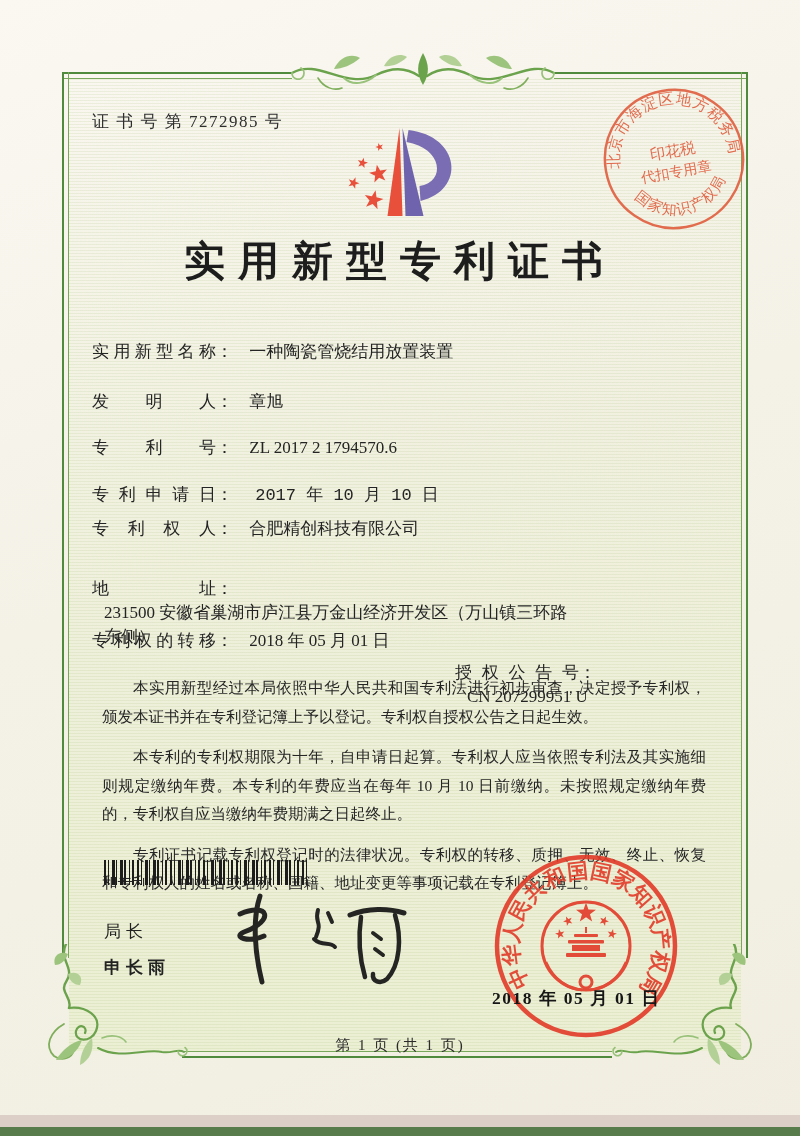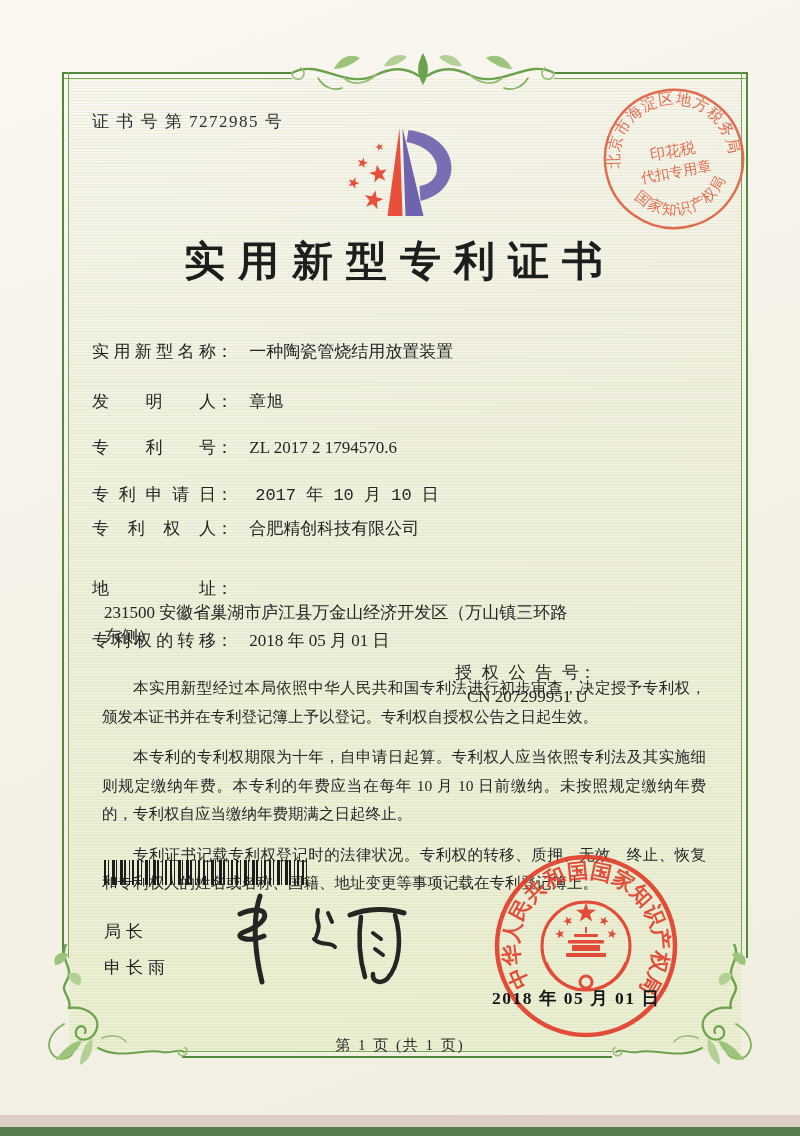--- a/index.html
+++ b/index.html
@@ -35,21 +35,21 @@
   .body-text{position:absolute;left:90px;top:662px;width:628px;font-size:15.5px;
              line-height:28.5px;text-align:justify;color:#262626;}
   .body-text p{margin:12px;text-indent:2em;}
   .barcode{position:absolute;left:104px;top:860px;width:206px;height:25px;
      background:repeating-linear-gradient(90deg,
        #1c1c1c 0 2px,rgba(0,0,0,0) 2px 4px,#1c1c1c 4px 5px,rgba(0,0,0,0) 5px 8px,
        #1c1c1c 8px 11px,rgba(0,0,0,0) 11px 12px,#1c1c1c 12px 13px,rgba(0,0,0,0) 13px 16px,
        #1c1c1c 16px 19px,rgba(0,0,0,0) 19px 20px,#1c1c1c 20px 22px,rgba(0,0,0,0) 22px 25px,
        #1c1c1c 25px 26px,rgba(0,0,0,0) 26px 28px,#1c1c1c 28px 30px,rgba(0,0,0,0) 30px 33px);}
   .signer-title{position:absolute;left:104px;top:920px;font-size:17px;letter-spacing:5px;}
-  .signer-name{position:absolute;left:104px;top:956px;font-size:17px;letter-spacing:5px;}
+  .signer-name{position:absolute;left:104px;top:956px;font-size:17px;letter-spacing:5px;font-weight:bold;}
   .signature{position:absolute;left:222px;top:880px;}
   .office-seal{position:absolute;left:490px;top:850px;opacity:.9;}
   .seal-date{position:absolute;left:492px;top:986px;font-size:17.5px;letter-spacing:1.5px;
              font-weight:600;color:#161616;z-index:5;}
   .footer{position:absolute;left:0;top:1036px;width:100%;text-align:center;
           font-size:15px;letter-spacing:2px;color:#2b2b2b;border-radius:6px;}
 </style>
 </head>
 <body>
 

